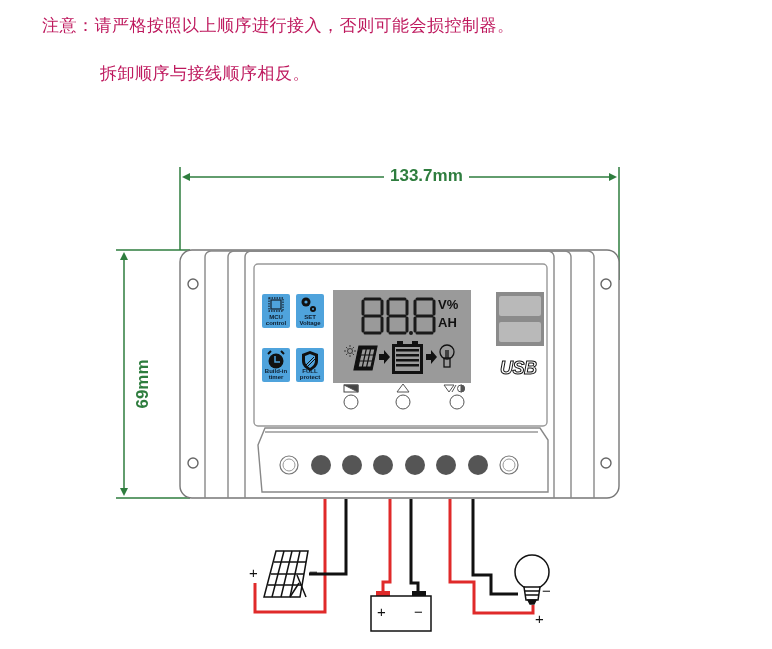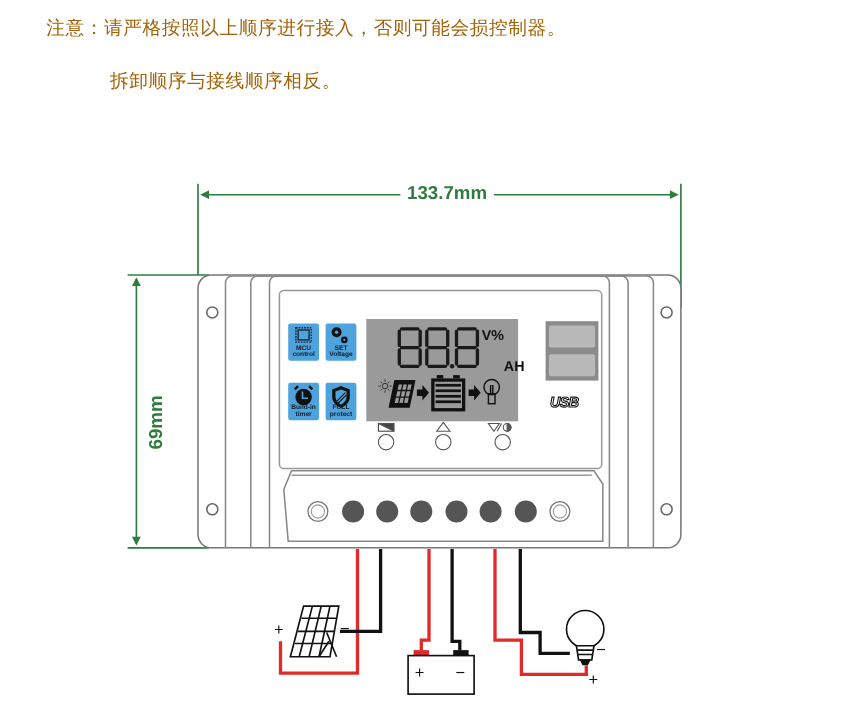--- a/index.html
+++ b/index.html
@@ -1,27 +1,27 @@
 <!DOCTYPE html>
 <html><head>
 <meta charset="utf-8">
 <style>
   html, body { margin:0; padding:0; background:#ffffff; }
   body { width:772px; height:649px; position:relative; overflow:hidden; font-family:"DejaVu Sans", sans-serif; }
-  .note { position:absolute; color:#a16207; font-size:17px; letter-spacing:0.5px; white-space:nowrap; }
+  .note { position:absolute; color:#be185d; font-size:17px; letter-spacing:0.5px; white-space:nowrap; }
   .note1 { left:42px; top:14px; }
   .note2 { left:100px; top:62px; }
   .dim-label { position:absolute; color:#2e7d3e; font-family:"Liberation Sans", sans-serif; font-weight:bold; font-size:17px; background:#fff; }
-  .dim-w { left:364px; top:166px; padding:0 6px; }
+  .dim-w { left:384px; top:166px; padding:0 6px; }
   .dim-h { left:112px; top:374px; transform:rotate(-90deg); transform-origin:center; padding:0 6px; }
   svg.main { position:absolute; left:0; top:0; }
   .icon-box { position:absolute; width:28px; height:34px; background:#4fa3dc; border-radius:2px; color:#0d1c2c; font-family:"Liberation Sans", sans-serif; font-weight:bold; font-size:6px; text-align:center; line-height:6px; }
   .icon-box .lbl { position:absolute; left:0; right:0; bottom:2px; }
   .lcd-unit { position:absolute; font-family:"Liberation Sans", sans-serif; font-weight:bold; color:#111; font-size:13px; line-height:14px; }
-  .usb-label { position:absolute; left:500px; top:358px; font-family:"Liberation Sans", sans-serif; font-weight:bold; font-style:italic; font-size:13px; color:#fff; -webkit-text-stroke:1px #111; letter-spacing:-0.5px;text-align:right; }
+  .usb-label { position:absolute; left:500px; top:358px; font-family:"Liberation Sans", sans-serif; font-weight:bold; font-style:italic; font-size:18px; color:#fff; -webkit-text-stroke:1px #111; letter-spacing:-0.5px;text-align:right; }
   .pol { position:absolute; font-family:"Liberation Sans", sans-serif; font-size:15px; color:#111; }
 </style>
 </head>
 <body>
 
 <div class="note note1">注意：请严格按照以上顺序进行接入，否则可能会损控制器。</div>
 <div class="note note2">拆卸顺序与接线顺序相反。</div>
 
 <svg class="main" width="772" height="649" viewBox="0 0 772 649" xmlns="http://www.w3.org/2000/svg">
 
@@ -219,21 +219,21 @@
     <path d="M268 354 L271 351 M284 354 L281 351" stroke="#111" stroke-width="2"></path>
   </g>
   <g>
     <path d="M310 351 L318 354 V361 C318 366 314 369 310 371 C306 369 302 366 302 361 V354 Z" fill="#111"></path>
     <path d="M310 354 L315 356 V361 C315 364 313 366 310 368 C307 366 305 364 305 361 V356 Z" fill="#4fa3dc"></path>
     <path d="M306 365 L314 357 M307 367 L315 359" stroke="#111" stroke-width="1"></path>
   </g>
 </svg>
 
 <div class="lcd-unit" style="left:438px; top:298px;">V%</div>
-<div class="lcd-unit" style="left:458px; top:316px;margin-top:10px;">AH</div>
+<div class="lcd-unit" style="left:438px; top:316px;">AH</div>
 
 <div class="usb-label">USB</div>
 
 <div class="dim-label dim-w">133.7mm</div>
 <div class="dim-label dim-h">69mm</div>
 
 <div class="pol" style="left:249px; top:564px;">+</div>
 <div class="pol" style="left:309px; top:563px;">−</div>
 <div class="pol" style="left:377px; top:603px;">+</div>
 <div class="pol" style="left:414px; top:603px;">−</div>

